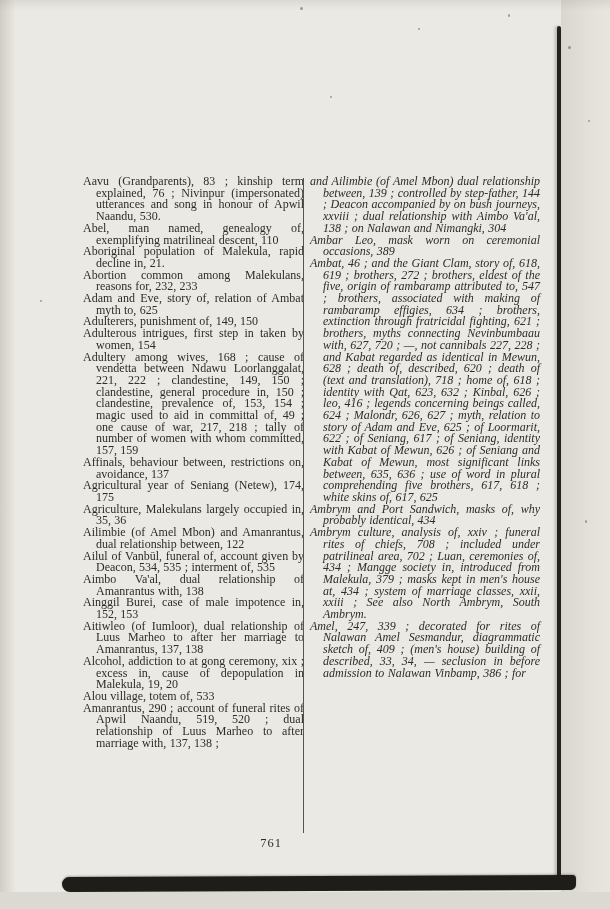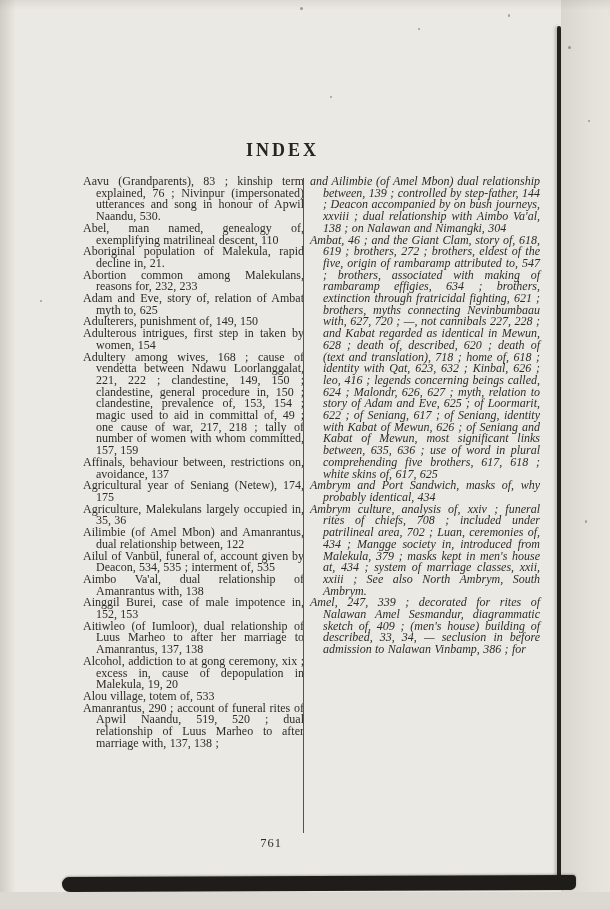--- a/index.html
+++ b/index.html
@@ -108,21 +108,20 @@
   </style>
 </head>
 <body>
 
 <div class="scan">
 
   <div class="edge-right-shade"></div>
   <div class="edge-left"></div>
   <div class="edge-top"></div>
 
-  <h1 class="title">INDEX</h1>
 
   <div class="columns">
     <div class="col" id="col-left">
         <p class="entry">Aavu (Grandparents), 83 ; kinship term explained, 76 ; Nivinpur (impersonated) utterances and song in honour of Apwil Naandu, 530.</p>
         <p class="entry">Abel, man named, genealogy of, exemplifying matrilineal descent, 110</p>
         <p class="entry">Aboriginal population of Malekula, rapid decline in, 21.</p>
         <p class="entry">Abortion common among Malekulans, reasons for, 232, 233</p>
         <p class="entry">Adam and Eve, story of, relation of Ambat myth to, 625</p>
         <p class="entry">Adulterers, punishment of, 149, 150</p>
         <p class="entry">Adulterous intrigues, first step in taken by women, 154</p>
@@ -135,20 +134,21 @@
         <p class="entry">Aimbo Va'al, dual relationship of Amanrantus with, 138</p>
         <p class="entry">Ainggil Burei, case of male impotence in, 152, 153</p>
         <p class="entry">Aitiwleo (of Iumloor), dual relationship of Luus Marheo to after her marriage to Amanrantus, 137, 138</p>
         <p class="entry">Alcohol, addiction to at gong ceremony, xix ; excess in, cause of depopulation in Malekula, 19, 20</p>
         <p class="entry">Alou village, totem of, 533</p>
         <p class="entry">Amanrantus, 290 ; account of funeral rites of Apwil Naandu, 519, 520 ; dual relationship of Luus Marheo to after marriage with, 137, 138 ;</p>
       </div>
     <div class="divider"></div>
     <div class="col" id="col-right">
         <p class="entry">and Ailimbie (of Amel Mbon) dual relationship between, 139 ; controlled by step-father, 144 ; Deacon accompanied by on bush journeys, xxviii ; dual relationship with Aimbo Va'al, 138 ; on Nalawan and Nimangki, 304</p>
+        <p class="entry">Ambar Leo, mask worn on ceremonial occasions, 389</p>
         <p class="entry">Ambat, 46 ; and the Giant Clam, story of, 618, 619 ; brothers, 272 ; brothers, eldest of the five, origin of rambaramp attributed to, 547 ; brothers, associated with making of rambaramp effigies, 634 ; brothers, extinction through fratricidal fighting, 621 ; brothers, myths connecting Nevinbumbaau with, 627, 720 ; —, not cannibals 227, 228 ; and Kabat regarded as identical in Mewun, 628 ; death of, described, 620 ; death of (text and translation), 718 ; home of, 618 ; identity with Qat, 623, 632 ; Kinbal, 626 ; leo, 416 ; legends concerning beings called, 624 ; Malondr, 626, 627 ; myth, relation to story of Adam and Eve, 625 ; of Loormarit, 622 ; of Seniang, 617 ; of Seniang, identity with Kabat of Mewun, 626 ; of Seniang and Kabat of Mewun, most significant links between, 635, 636 ; use of word in plural comprehending five brothers, 617, 618 ; white skins of, 617, 625</p>
         <p class="entry">Ambrym and Port Sandwich, masks of, why probably identical, 434</p>
         <p class="entry">Ambrym culture, analysis of, xxiv ; funeral rites of chiefs, 708 ; included under patrilineal area, 702 ; Luan, ceremonies of, 434 ; Mangge society in, introduced from Malekula, 379 ; masks kept in men's house at, 434 ; system of marriage classes, xxii, xxiii ; See also North Ambrym, South Ambrym.</p>
         <p class="entry">Amel, 247, 339 ; decorated for rites of Nalawan Amel Sesmandur, diagrammatic sketch of, 409 ; (men's house) building of described, 33, 34, — seclusion in before admission to Nalawan Vinbamp, 386 ; for</p>
       </div>
   </div>
 
   <div class="page-number">761</div>
 
   <div class="edge-right-line"></div>

